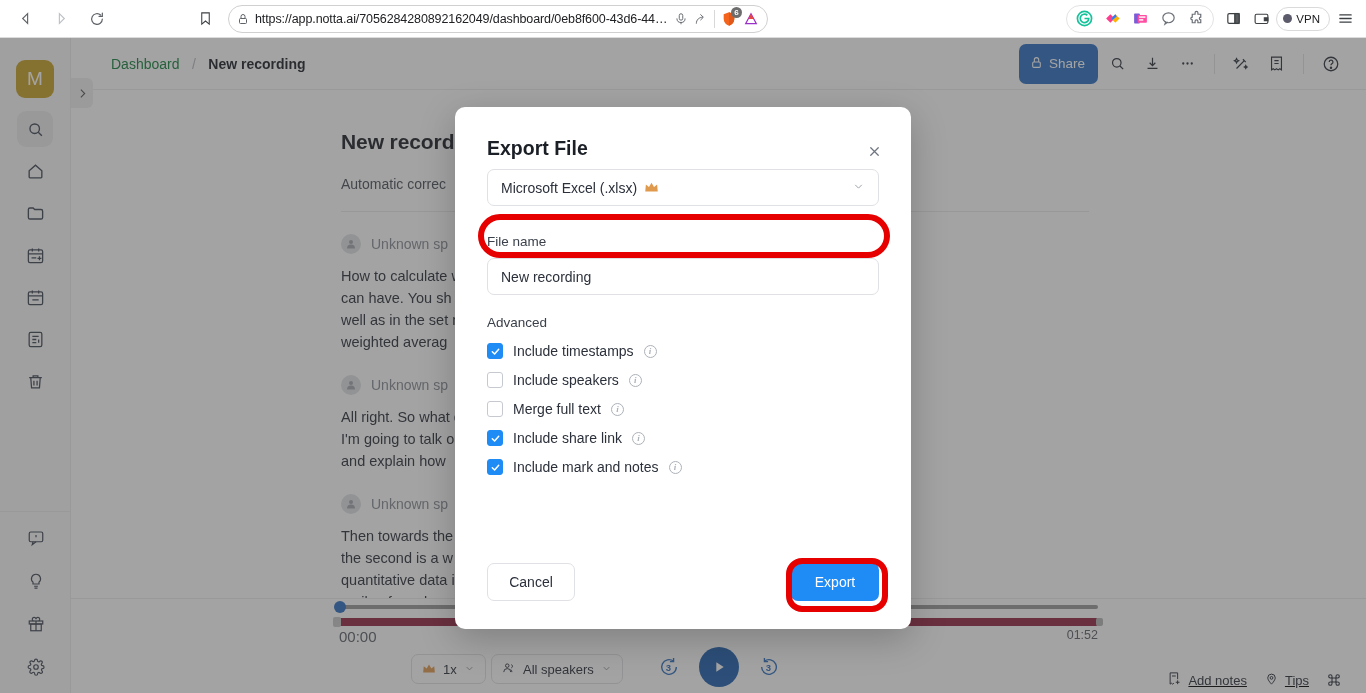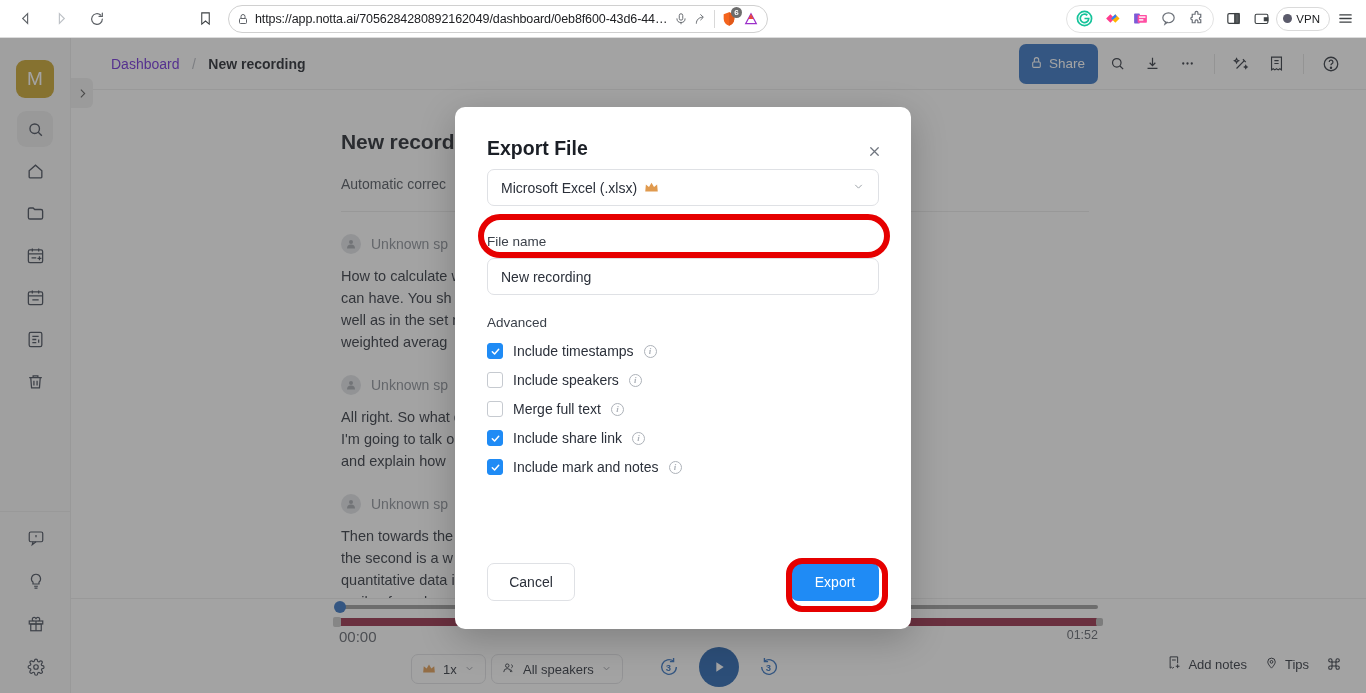--- a/index.html
+++ b/index.html
@@ -83,21 +83,21 @@
     background: #f0f0f0; border-radius: 0 6px 6px 0;
     display: flex; align-items: center; justify-content: center; color: #555; z-index: 4;
   }
 
   
   .topbar {
     position: absolute; left: 71px; top: 0; right: 0; height: 52px;
     background: #fff; border-bottom: 1px solid #ececec;
     display: flex; align-items: center; padding: 0 20px 0 40px;
   }
-  .crumb { font-size: 14px; color: #6d28d9; }
+  .crumb { font-size: 14px; color: #15803d; }
   .crumb-sep { font-size: 14px; color: #b6bac1; margin: 0 8px; }
   .crumb-cur { font-size: 14px; color: #1b1f26; font-weight: bold; }
   .topbar-right { margin-left: auto; display: flex; align-items: center; gap: 4px; }
   .share-btn {
     background: #2f6fc0; color: #fff; border-radius: 7px; height: 40px;
     display: flex; align-items: center; gap: 6px; padding: 0 13px 0 11px;
     font-size: 13.5px; font-weight: 500;
   }
   .tb-ico {
     width: 31px; height: 31px; border-radius: 6px; display: flex;
@@ -154,21 +154,21 @@
   .pill-spk { left: 420px; top: 7px; }
   .crown { font-size: 13px; }
   .chev-sm { color: #8d9198; }
   .transport { position: absolute; left: 50%; top: 0; transform: translateX(-50%); display: flex; align-items: center; gap: 18px; }
   .seek-btn { position: relative; width: 24px; height: 24px; color: #2f6fc0; display:flex; align-items:center; justify-content:center; }
   .seek-num { position: absolute; font-size: 9.5px; font-weight: bold; color: #2f6fc0; top: 7px; left: 0; width: 24px; text-align: center; }
   .play-btn {
     width: 40px; height: 40px; border-radius: 50%; background: #1f5fae;
     display: flex; align-items: center; justify-content: center;
   }
-  .right-ctrls { position: absolute; right: 24px; top: 8px; display: flex; align-items: center; gap: 17px; }
+  .right-ctrls { position: absolute; right: 24px; top: 24px; display: flex; align-items: center; gap: 17px; text-decoration: underline; }
   .rc { display: flex; align-items: center; gap: 6px; font-size: 13px; color: #2b303a; }
 
   
   .overlay {
     position: absolute; top: 38px; left: 0; width: 1366px; height: 655px;
     background: rgba(60,60,60,0.47); z-index: 30;
   }
   .modal {
     position: absolute; left: 455px; top: 107px; width: 456px; height: 522px;
     background: #fff; border-radius: 10px; z-index: 40;

